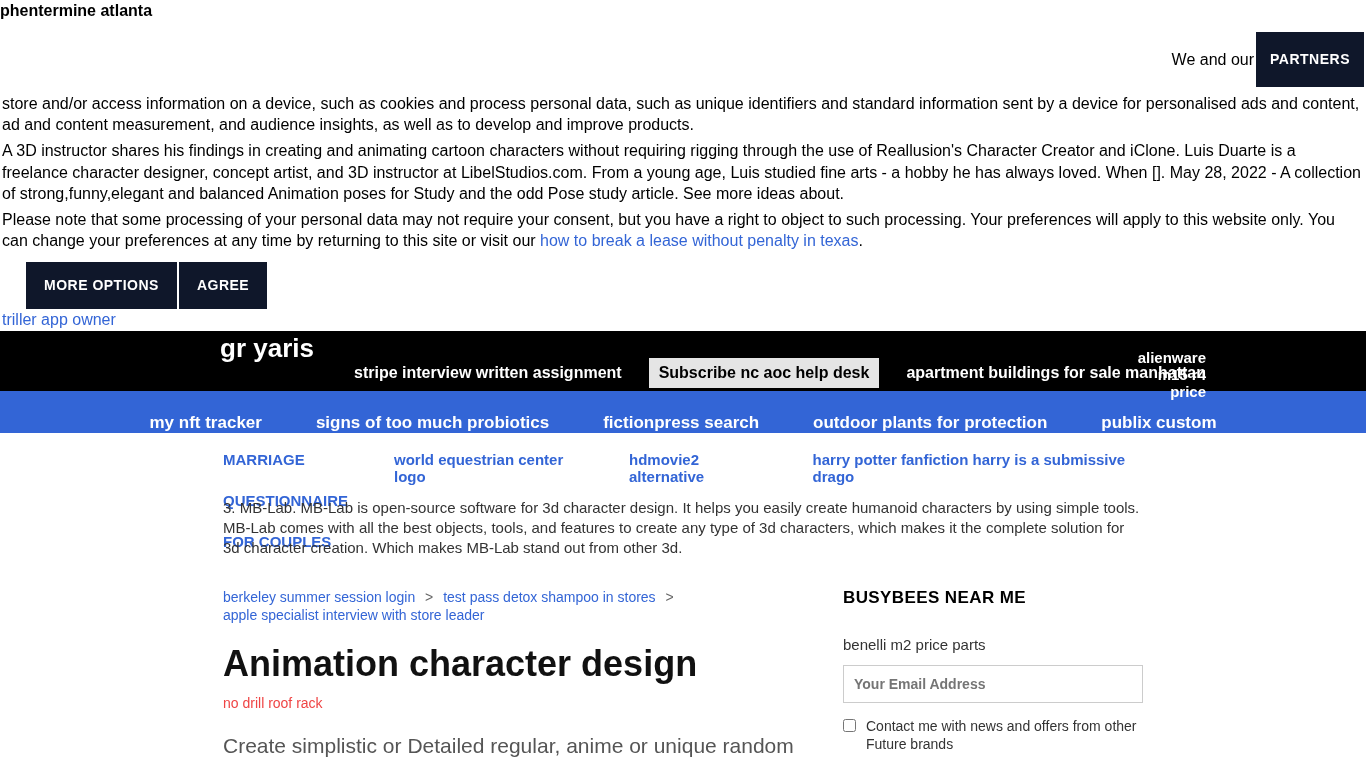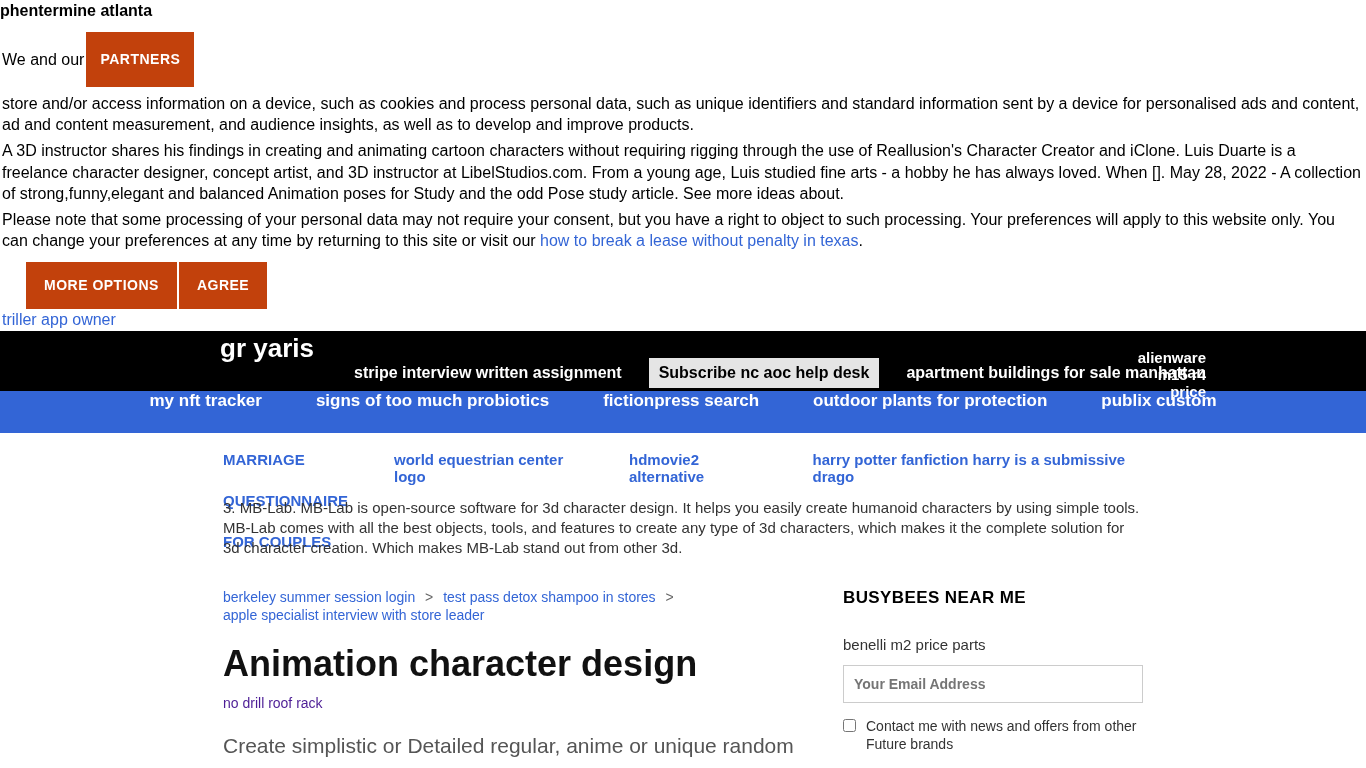--- a/index.html
+++ b/index.html
@@ -1,58 +1,58 @@
 <!DOCTYPE html>
 <html><head>
 <meta charset="utf-8">
 <style>
   * { box-sizing: border-box; margin: 0; padding: 0; }
   body { font-family: Arial, Helvetica, sans-serif; font-size: 16px; color: #000; background: #fff; width: 1366px; }
   a { color: #3365d6; text-decoration: none; }
   .top-link { font-weight: bold; color: #000; padding: 2px 0 4px 0; display: block; }
   .consent-block { padding: 0 2px 0 2px; line-height: 1.35; }
-  .btn { display: inline-block; background: #c2410c; color: #fff; font-weight: bold; text-align: center; cursor: pointer; }
+  .btn { display: inline-block; background: #0f172a; color: #fff; font-weight: bold; text-align: center; cursor: pointer; }
   .btn-partners { padding: 18px 14px; margin: 4px 0; font-size: 14px; letter-spacing: 0.5px; }
   .btn-moreagree { padding: 14px 18px; font-size: 14px; letter-spacing: 0.5px; }
   .btn-row { display:flex; gap:2px; margin-top:10px;margin-left:24px; }
   .consent-text { margin: 4px 0; }
   .triller { color:#3365d6; }
   .black-bar { background: #000; color: #fff; display: flex; align-items: flex-start; padding: 0 24px 0 220px; width: 100%; position: relative; height: 60px; }
   .black-bar .brand { font-size: 26px; font-weight: 600; position: absolute; left: 220px; top: 2px; }
   .black-bar .nav { display:flex; align-items:center; gap:26px; margin-left:auto; position:absolute; right:160px; top:26px; }
   .black-bar .nav span { font-size:16px; font-weight:600; }
   .sub-box { background:#e5e5e5; color:#000; border:1px solid #000; padding:6px 10px; font-weight:bold; }
   .alien { position:absolute; right:160px; top:18px; font-size:15px; font-weight:600; line-height:1.15; text-align:right; width:70px; }
-  .blue-bar { background:#3365d6; color:#fff; width:100%; height:42px; display:flex; align-items:flex-start; justify-content:center; gap:54px; font-weight:600; font-size:17px; }
+  .blue-bar { background:#3365d6; color:#fff; width:100%; height:42px; display:flex; align-items:flex-end; justify-content:center; gap:54px; font-weight:600; font-size:17px; }
   .white-nav { width:920px; margin:0 auto; padding:18px 0 0 0; }
   .white-nav .row { display:flex; gap:46px; color:#3365d6; font-weight:bold; font-size:15px; }
   .white-nav .item { display:inline-block; }
   .marriage-col { display:flex; flex-direction:column; gap:24px; }
   .body-text { width:920px; margin:10px auto 0 auto; font-size:15px; color:#333; line-height:1.35; }
   .two-col { width:920px; margin:30px auto 0 auto; display:flex; gap:30px; }
   .left-col { flex: 1 1 580px; }
   .right-col { flex: 0 0 300px; }
   .breadcrumb { font-size:14px; color:#3365d6; line-height:1.3; margin-bottom:18px; }
   .breadcrumb .sep { color:#666; margin:0 6px; }
   h1.article-title { font-size:36px; font-weight:600; color:#111; margin-bottom:10px; }
-  .subtitle { font-size:14px; color:#4c1d95; margin-bottom:20px; }
+  .subtitle { font-size:14px; color:#ef4444; margin-bottom:20px; }
   .article-body { font-size:21px; color:#555; line-height:1.45; }
   .sidebar-title { font-weight:bold; font-size:17px; letter-spacing:0.4px; margin-bottom:28px; }
   .sidebar-sub { font-size:15px; color:#333; margin-bottom:12px; }
   .email-input { width:100%; padding:10px; border:1px solid #ccc; font-size:14px; margin-bottom:14px;font-weight:bold; }
   .check-row { display:flex; align-items:flex-start; gap:10px; font-size:14px; color:#333; margin-bottom:12px; line-height:1.3;justify-content:space-between; }
   .check-row input { margin-top:2px; }
 </style>
 </head>
 <body>
 
 <span class="top-link">phentermine atlanta</span>
 
 <div class="consent-block">
-  <div class="consent-text" style="display:flex; flex-wrap:wrap; align-items:center; gap:2px;">
+  <div class="consent-text" style="display:flex; flex-wrap:wrap; align-items:center; gap:2px;justify-content:flex-end;">
     <span>We and our </span>
     <span class="btn btn-partners">PARTNERS</span>
     <span> store and/or access information on a device, such as cookies and process personal data, such as unique identifiers and standard information sent by a device for personalised ads and content, ad and content measurement, and audience insights, as well as to develop and improve products.</span>
   </div>
   <div class="consent-text">A 3D instructor shares his findings in creating and animating cartoon characters without requiring rigging through the use of Reallusion's Character Creator and iClone. Luis Duarte is a freelance character designer, concept artist, and 3D instructor at LibelStudios.com. From a young age, Luis studied fine arts - a hobby he has always loved. When []. May 28, 2022 - A collection of strong,funny,elegant and balanced Animation poses for Study and the odd Pose study article. See more ideas about.</div>
   <div class="consent-text">
     <span>Please note that some processing of your personal data may not require your consent, but you have a right to object to such processing. Your preferences will apply to this website only. You can change your preferences at any time by returning to this site or visit our </span><a href="#">how to break a lease without penalty in texas</a><span>.</span>
   </div>
   <div class="btn-row">
     <span class="btn btn-moreagree">MORE OPTIONS</span>

